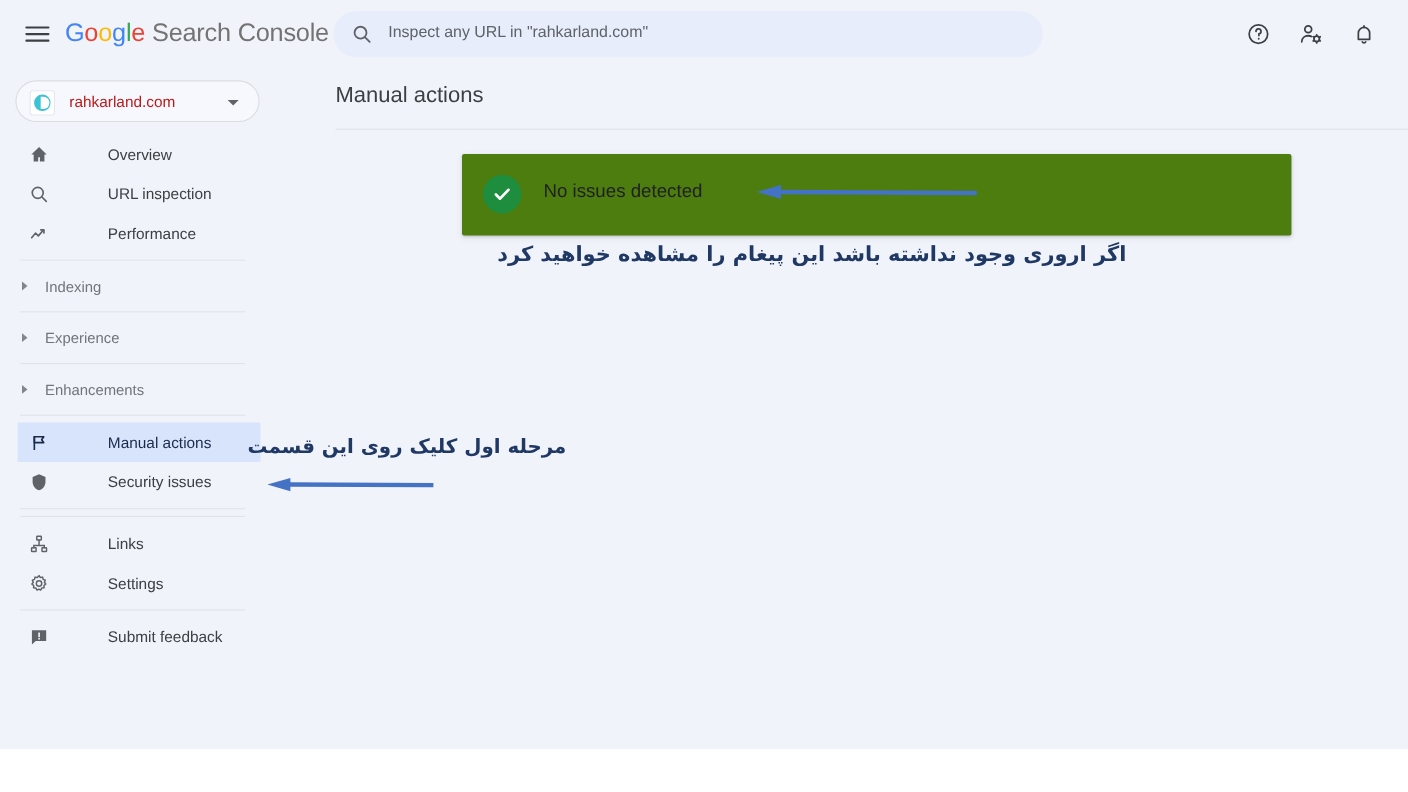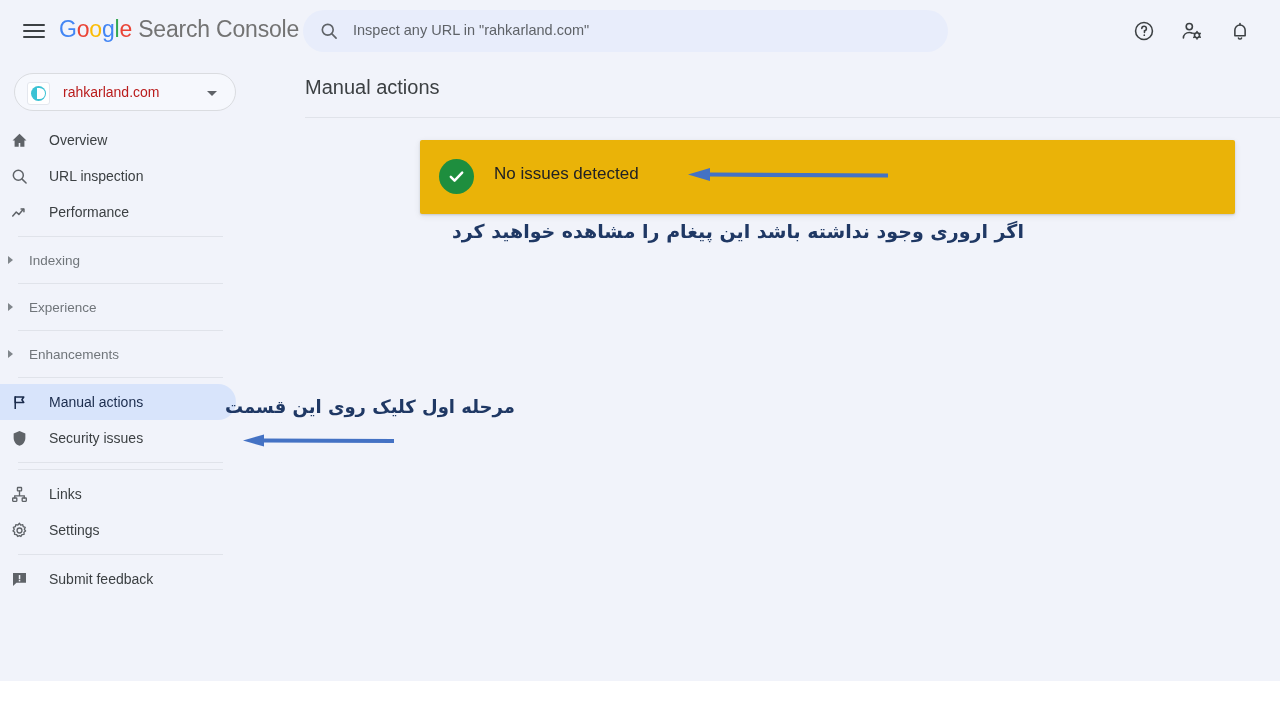--- a/index.html
+++ b/index.html
@@ -159,23 +159,24 @@
   }
 
   .nav { position: absolute; left: 0; top: 60px; width: 237px; }
 
   .nav-item {
     position: relative;
     height: 36px;
     display: flex;
     align-items: center;
     padding-left: 8px;
-    margin: 0 0 0 0;
+    margin: 0 0 0 16px;
     cursor: pointer;
     border-radius: 0 18px 18px 0;
+    gap: 33px;
   }
   .nav-item .n-icon {
     width: 22px; height: 22px;
     display: flex; align-items: center; justify-content: center;
     flex: 0 0 22px;
   }
   .nav-item .n-label {
     margin-left: 19px;
     font-size: 14px;
     color: #3c4043;
@@ -186,21 +187,21 @@
     width: 236px;
     box-sizing: border-box;
   }
   .nav-item.selected .n-label { color: #1a2b4c; font-weight: 500; }
 
   .nav-group {
     position: relative;
     height: 34px;
     display: flex;
     align-items: center;
-    padding-left: 8px;
+    padding-left: 20px;
     cursor: pointer;
   }
   .nav-group .tri {
     width: 0; height: 0;
     border-top: 4.5px solid transparent;
     border-bottom: 4.5px solid transparent;
     border-left: 5.5px solid #80868b;
     margin-right: 0;
   }
   .nav-group.open .tri {
@@ -242,23 +243,23 @@
     position: absolute;
     left: 68px; top: 55px;
     width: 975px;
     height: 1px;
     background: #e0e3ea;
   }
 
   .status-card {
     position: absolute;
     left: 183px; top: 78px;
-    width: 815px;
+    width: 754px;
     height: 74px;
-    background: #eab308;
+    background: #4d7c0f;
     border-radius: 2px;
     box-shadow: 0 1px 2px rgba(60,64,67,0.18), 0 2px 6px rgba(60,64,67,0.10);
   }
   .status-card .check {
     position: absolute;
     left: 19px; top: 19px;
     width: 35px; height: 35px;
     border-radius: 50%;
     background: #1e8e3e;
     display: flex; align-items: center; justify-content: center;

